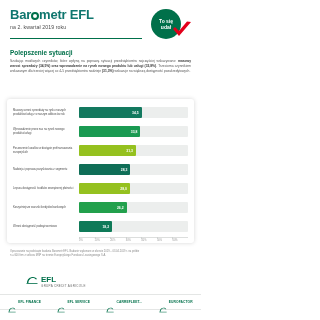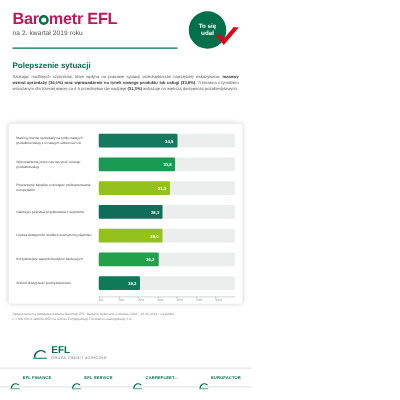--- a/index.html
+++ b/index.html
@@ -8,21 +8,21 @@
     background:#ffffff;
     font-family:"Liberation Sans", sans-serif;
     overflow:hidden;
     position:relative;
   }
   .page{position:relative;width:201px;height:320px;background:#fff;}
 
   
   .header{position:relative;padding:8px 10px 0 10px;height:46px;box-sizing:border-box;}
   .brand-title{
-    font-size:13px;font-weight:bold;color:#be185d;letter-spacing:-0.2px;
+    font-size:13px;font-weight:bold;color:#0f766e;letter-spacing:-0.2px;
     line-height:14px;white-space:nowrap;
   }
   .brand-title .ring{
     display:inline-block;width:8px;height:8px;border:2px solid #00704a;
     border-radius:50%;box-sizing:border-box;vertical-align:-1px;margin:0 0px;
   }
   .brand-sub{
     font-size:5.2px;color:#4d4d4d;margin-top:2px;letter-spacing:0.1px;white-space:nowrap;
   }
   .rule{
@@ -72,21 +72,21 @@
   .tickline{position:absolute;left:0;right:0;top:0;height:1px;background:#dcdedd;}
   .tick{flex:1;position:relative;font-size:2.6px;color:#9a9a9a;text-align:left;padding-top:2px;}
   .tick:before{content:"";position:absolute;left:0;top:0;width:1px;height:2px;background:#cfd2d1;}
 
   
   .footnote{
     position:absolute;left:10px;top:250px;width:181px;
     font-size:2.6px;line-height:3.6px;color:#8a8a8a;
   }
   
-  .footer-logo{position:absolute;left:26px;top:276px;display:flex;align-items:flex-end;}
+  .footer-logo{position:absolute;left:26px;top:276px;display:flex;align-items:flex-start;}
   .ca-mark{width:12px;height:9px;position:relative;margin-right:3px;}
   .efl-name{font-size:8px;font-weight:bold;color:#00704a;line-height:8px;}
   .efl-sub{font-size:3px;color:#6d6d6d;letter-spacing:0.3px;line-height:4px;}
   .footer-bar{
     position:absolute;left:0;top:294px;width:201px;height:14px;
     border-top:1px solid #e4e6e5;border-bottom:1px solid #e4e6e5;
     display:flex;align-items:center;justify-content:space-around;
   }
   .fbrand{display:flex;align-items:center;gap:2px;}
   .fbrand .mk{width:8px;height:6px;position:relative;}

